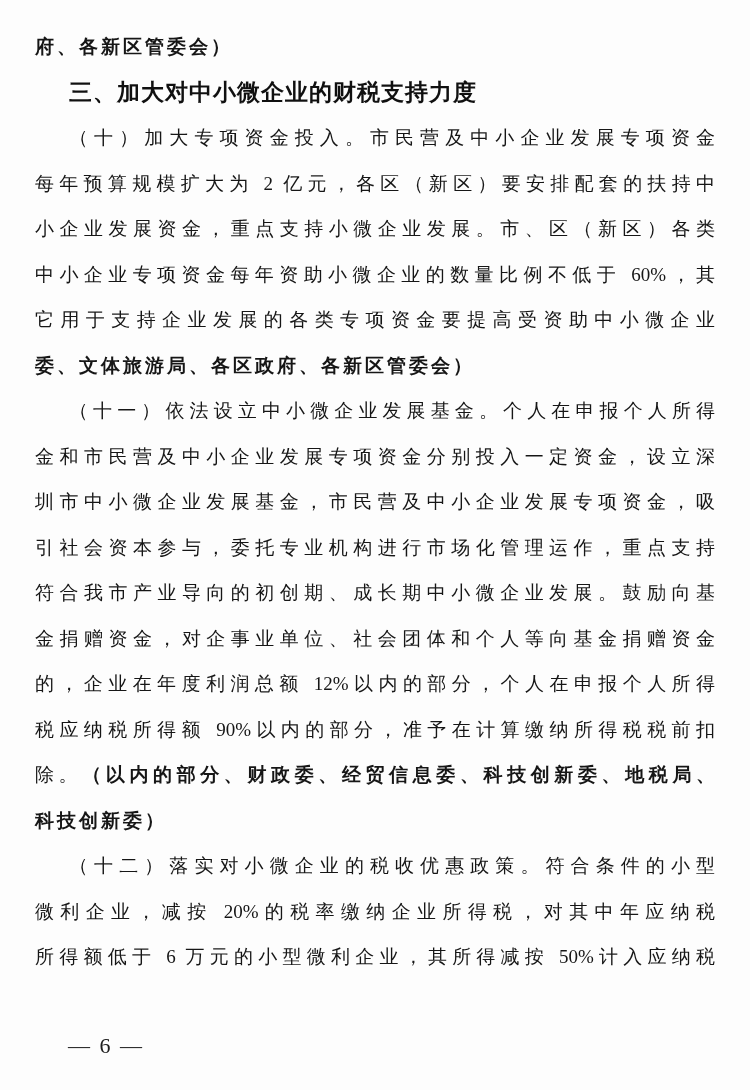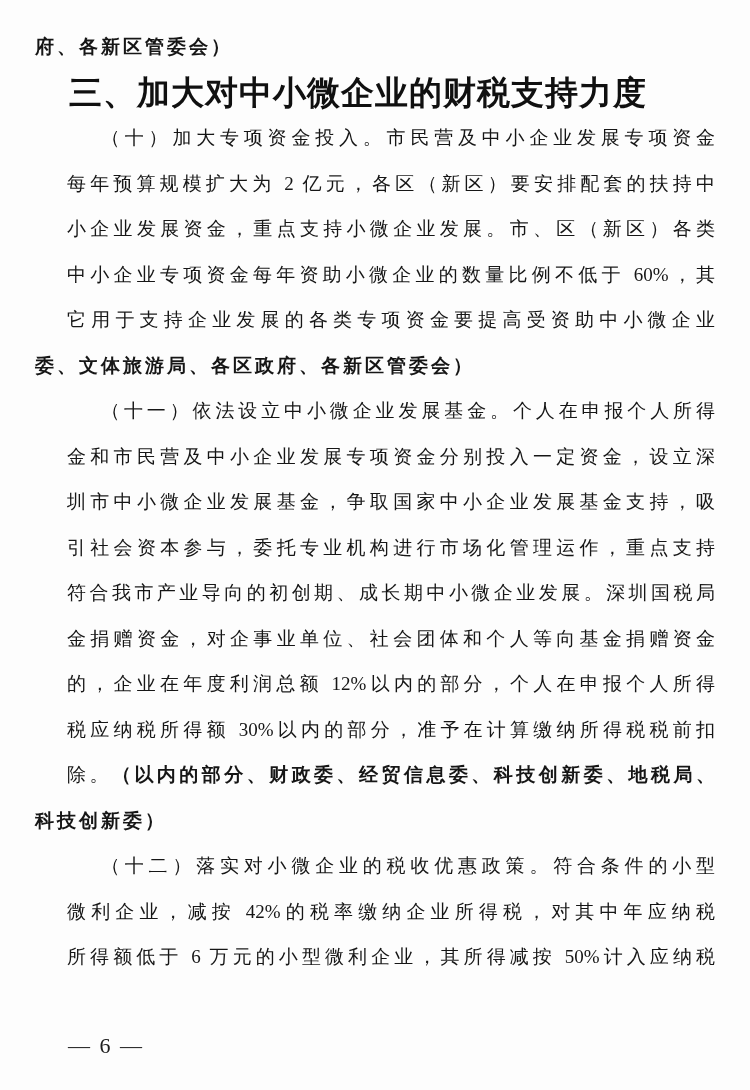--- a/index.html
+++ b/index.html
@@ -23,33 +23,32 @@
     height: 45.5px;
     line-height: 45.5px;
     font-size: 19px;
     color: #161616;
     font-family: "Liberation Serif", "DejaVu Serif", serif;
   }
   
   .j {
     text-align: justify;
     text-align-last: justify;
-    margin-left: 32px;
   }
   .left {
     text-align: left;
     letter-spacing: 3px;
   }
   .ind { text-indent: 34px; }
   .b, .b span { font-weight: 700; }
   .seg-b { font-weight: 700; }
   .heading {
     font-family: "Liberation Sans", "DejaVu Sans", sans-serif;
     font-weight: 700;
-    font-size: 33px;
+    font-size: 23px;
     letter-spacing: 1px;
     color: #101010;
   }
   .footer {
     position: absolute;
     left: 68px; top: 1033px;
     font-size: 22px;
     letter-spacing: 2px;
     color: #1d1d1d;
   }
@@ -66,29 +65,29 @@
 
     <div class="ln j ind"><span>（十）加大专项资金投入。市民营及中小企业发展专项资金</span></div>
     <div class="ln j"><span>每年预算规模扩大为 2 亿元，各区（新区）要安排配套的扶持中</span></div>
     <div class="ln j"><span>小企业发展资金，重点支持小微企业发展。市、区（新区）各类</span></div>
     <div class="ln j"><span>中小企业专项资金每年资助小微企业的数量比例不低于 60%，其</span></div>
     <div class="ln j"><span>它用于支持企业发展的各类专项资金要提高受资助中小微企业</span></div>
     <div class="ln left b"><span>委、文体旅游局、各区政府、各新区管委会）</span></div>
 
     <div class="ln j ind"><span>（十一）依法设立中小微企业发展基金。个人在申报个人所得</span></div>
     <div class="ln j"><span>金和市民营及中小企业发展专项资金分别投入一定资金，设立深</span></div>
-    <div class="ln j"><span>圳市中小微企业发展基金，争取国家中小企业发展基金支持，吸</span></div>
+    <div class="ln j"><span>圳市中小微企业发展基金，市民营及中小企业发展专项资金，吸</span></div>
     <div class="ln j"><span>引社会资本参与，委托专业机构进行市场化管理运作，重点支持</span></div>
-    <div class="ln j"><span>符合我市产业导向的初创期、成长期中小微企业发展。深圳国税局</span></div>
+    <div class="ln j"><span>符合我市产业导向的初创期、成长期中小微企业发展。鼓励向基</span></div>
     <div class="ln j"><span>金捐赠资金，对企事业单位、社会团体和个人等向基金捐赠资金</span></div>
     <div class="ln j"><span>的，企业在年度利润总额 12%以内的部分，个人在申报个人所得</span></div>
-    <div class="ln j"><span>税应纳税所得额 30%以内的部分，准予在计算缴纳所得税税前扣</span></div>
+    <div class="ln j"><span>税应纳税所得额 90%以内的部分，准予在计算缴纳所得税税前扣</span></div>
     <div class="ln j"><span>除。</span><span class="seg-b">（以内的部分、财政委、经贸信息委、科技创新委、地税局、</span></div>
     <div class="ln left b"><span>科技创新委）</span></div>
 
     <div class="ln j ind"><span>（十二）落实对小微企业的税收优惠政策。符合条件的小型</span></div>
-    <div class="ln j"><span>微利企业，减按 42%的税率缴纳企业所得税，对其中年应纳税</span></div>
+    <div class="ln j"><span>微利企业，减按 20%的税率缴纳企业所得税，对其中年应纳税</span></div>
     <div class="ln j"><span>所得额低于 6 万元的小型微利企业，其所得减按 50%计入应纳税</span></div>
 
   </div>
 
   <div class="footer">— 6 —</div>
 </div>
 
 </body></html>

